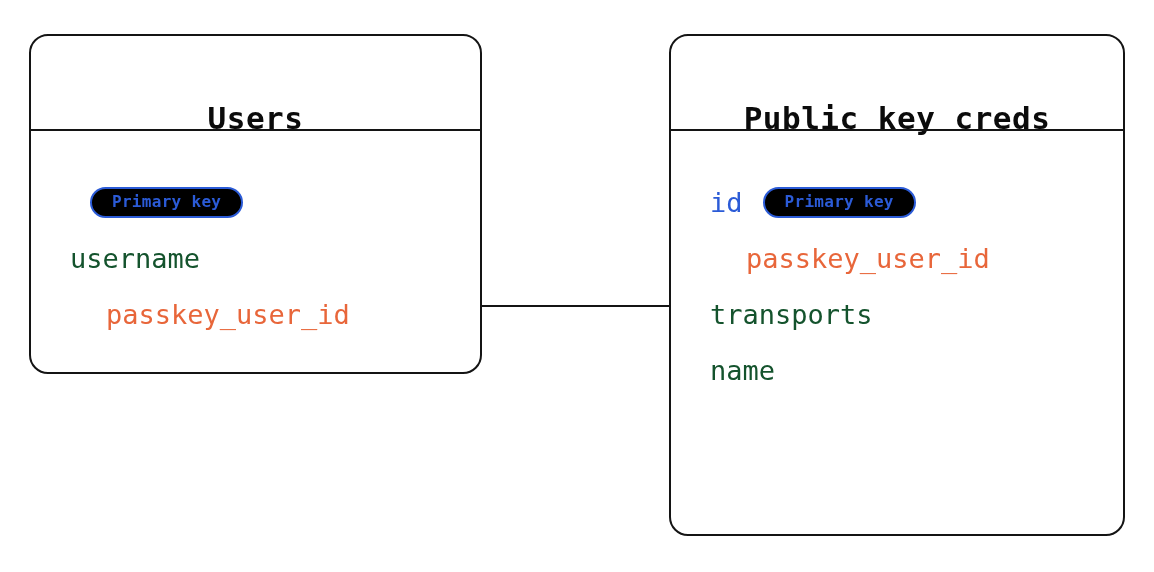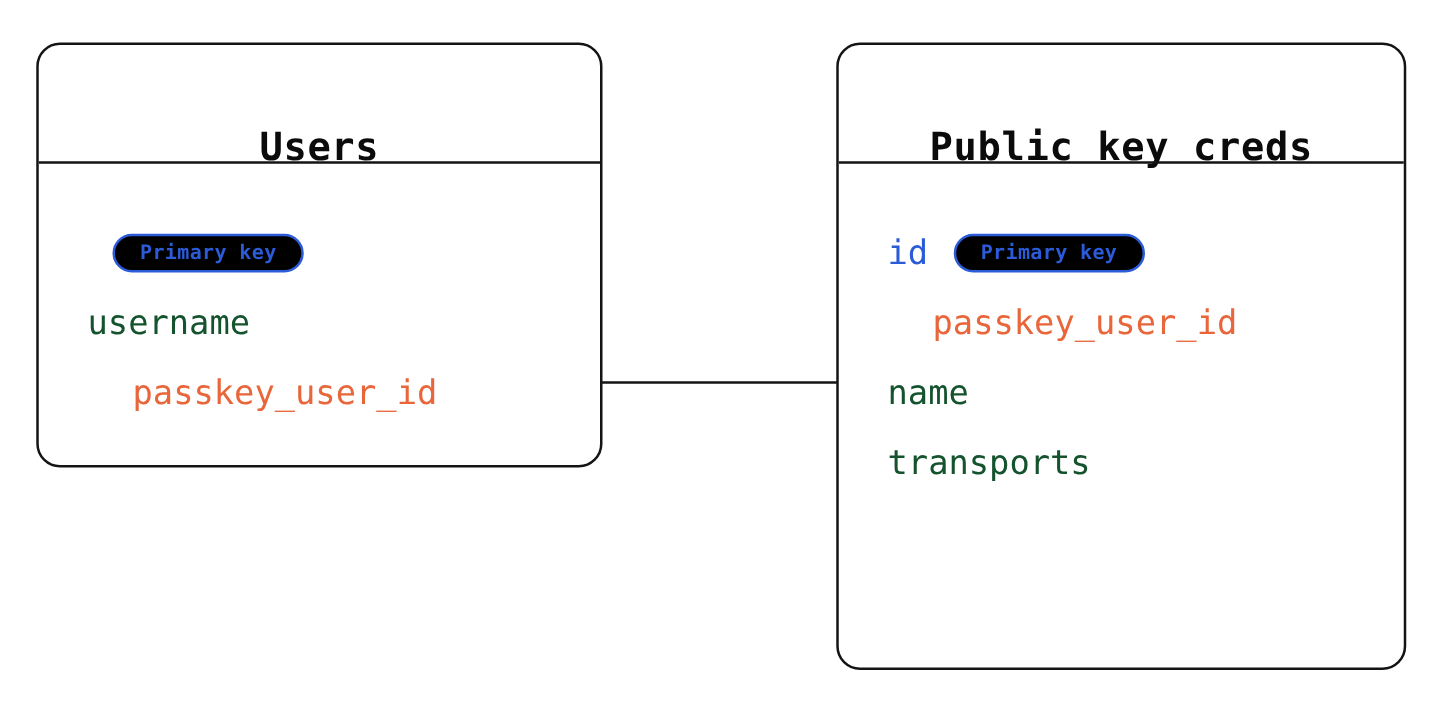--- a/index.html
+++ b/index.html
@@ -181,23 +181,23 @@
         </span>
       </div>
 
 
       <div class="field-row">
         <span class="field-name fk">passkey_user_id</span>
       </div>
 
 
       <div class="field-row">
+        <span class="field-name plain">transports</span>
+      </div>
+
+      <div class="field-row">
         <span class="field-name plain">name</span>
       </div>
 
-      <div class="field-row">
-        <span class="field-name plain">transports</span>
-      </div>
-
     </div>
   </div>
 
 </div>
 
 </body></html>

